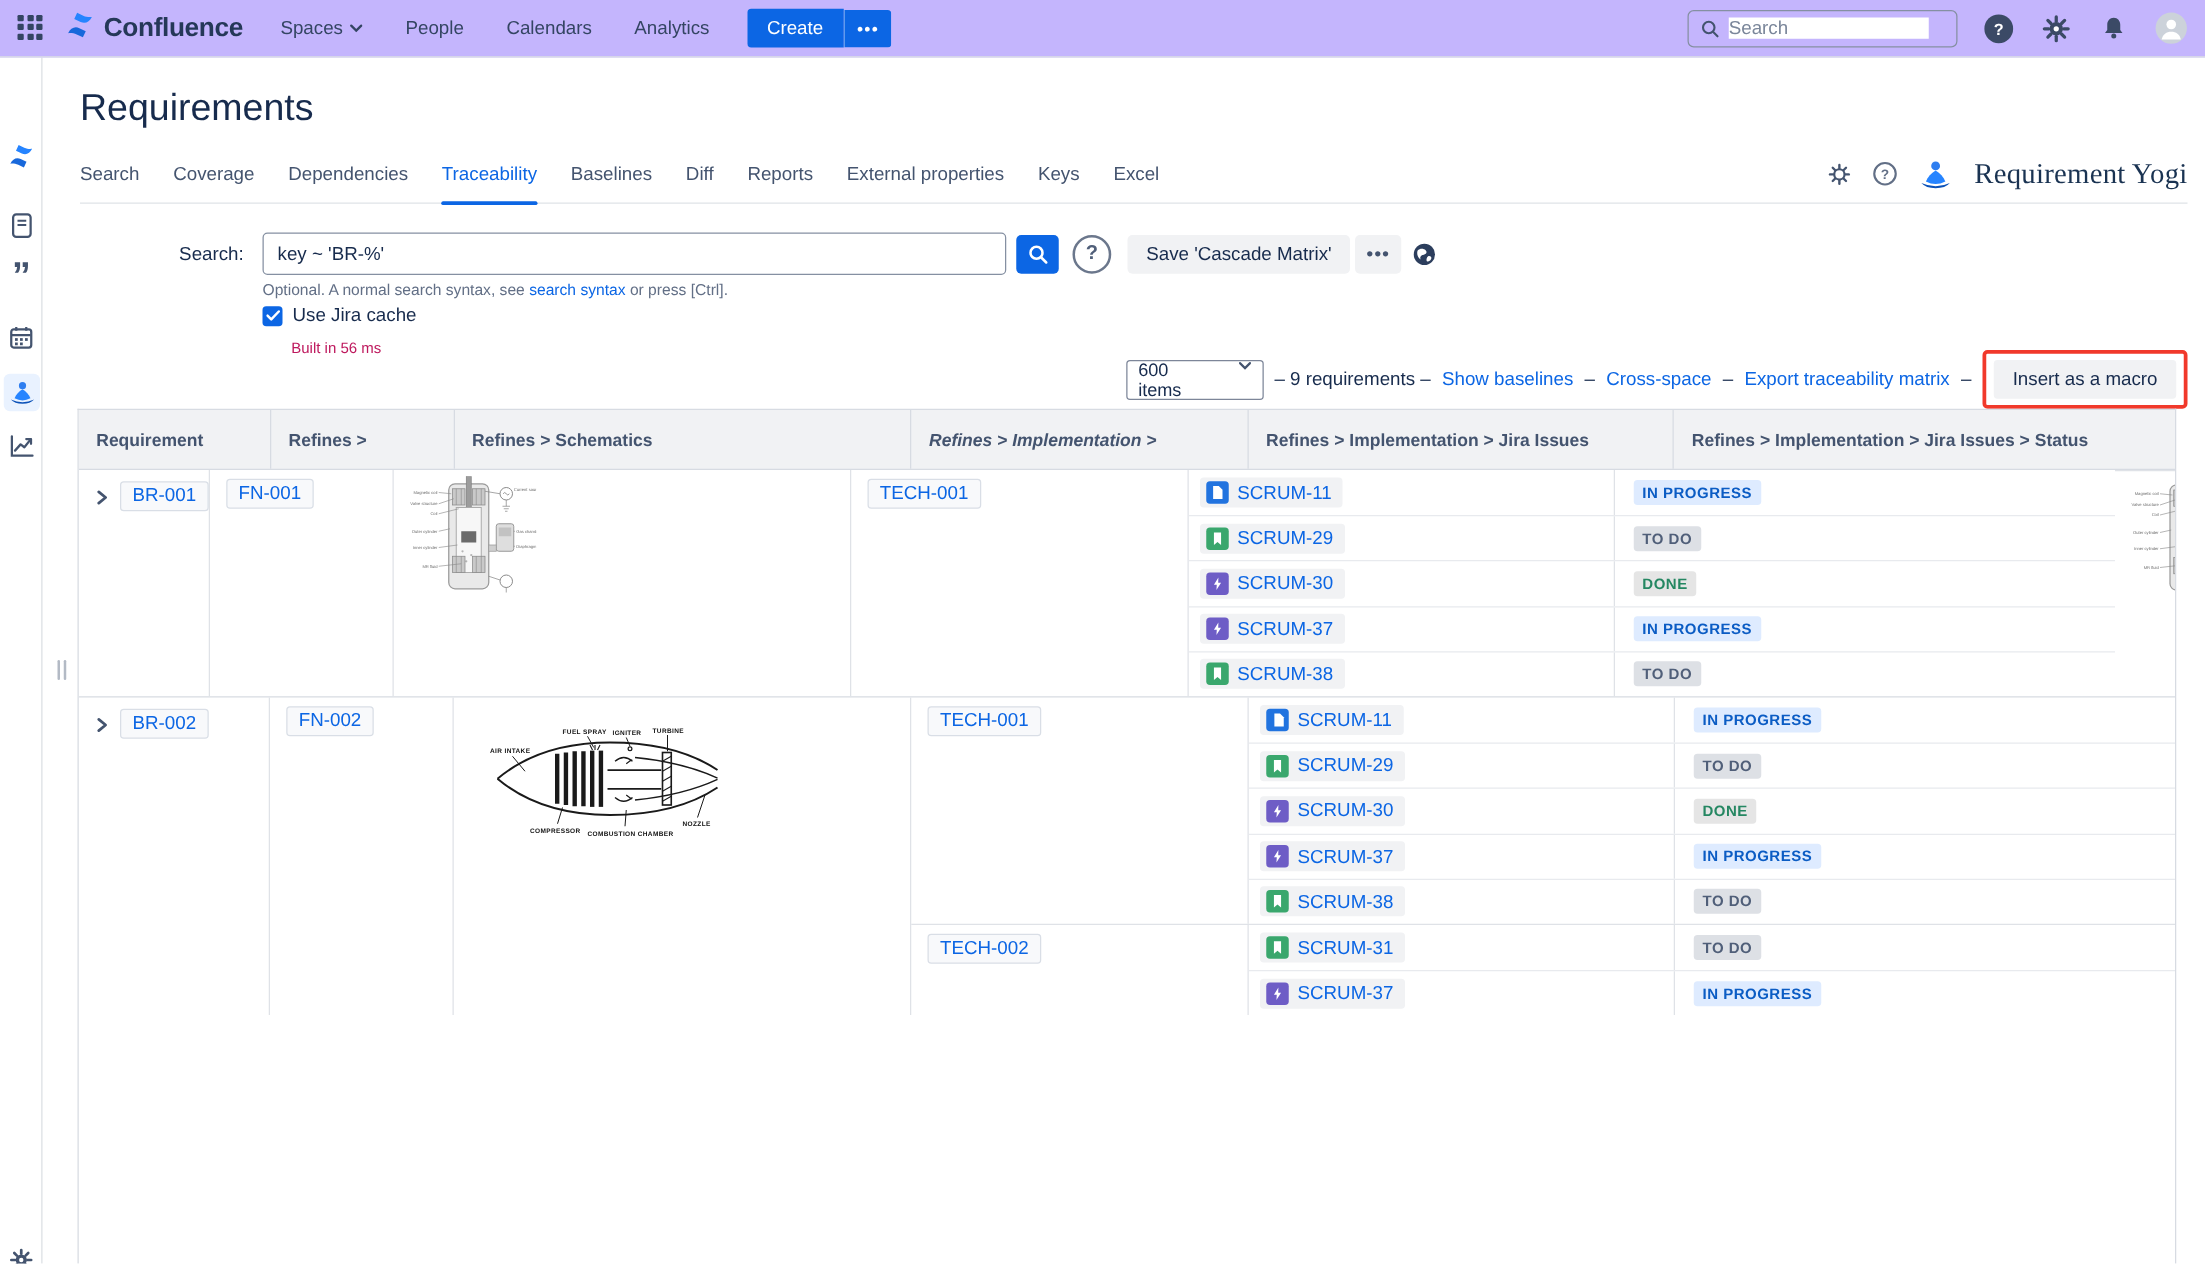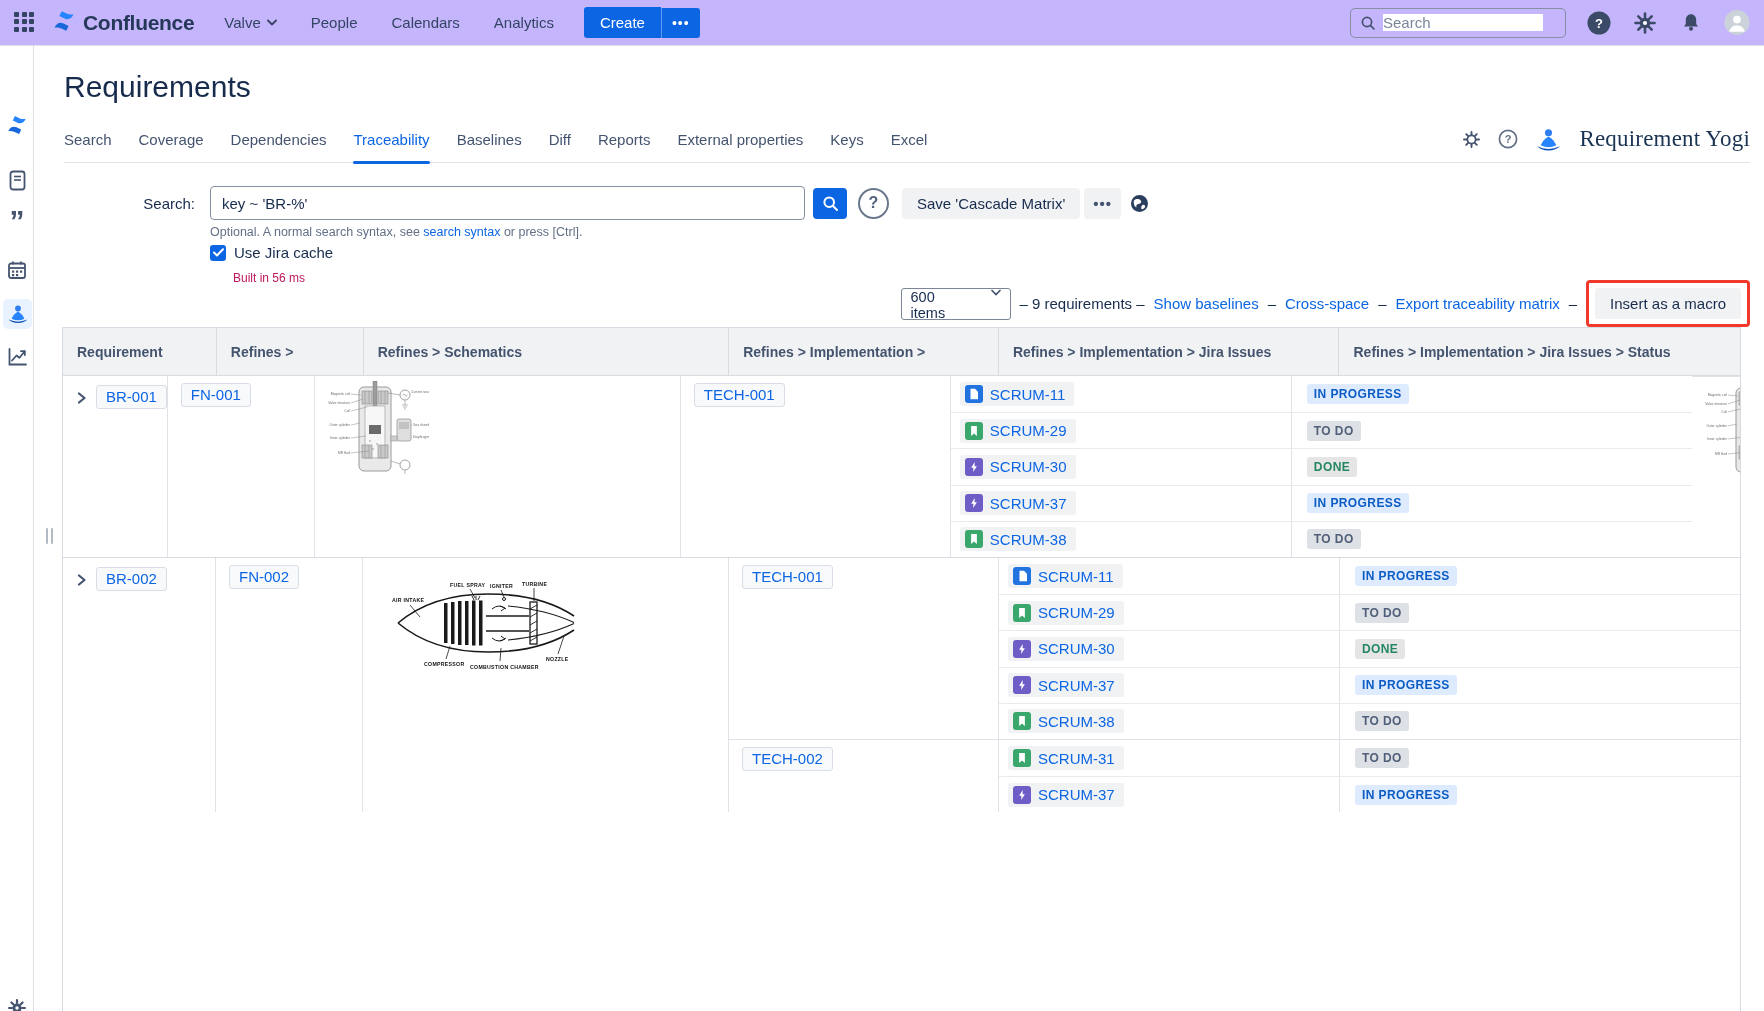--- a/index.html
+++ b/index.html
@@ -73,21 +73,21 @@
   .tlink { color:#0C66E4; cursor:pointer; }
   .annot { border:3px solid #F1392B; border-radius:4px; padding:5px 6px; display:flex; align-items:center; }
   .btn-insert { background:#F1F2F4; border:none; border-radius:3px; padding:7px 15px; font-size:15px; color:#172B4D;
                 font-family:inherit; cursor:pointer; }
 
   
   #rtable { position:absolute; left:62px; top:327px; width:1679px; height:684px; overflow:hidden;
             border:1px solid #D7DBE2; border-bottom:none; font-size:15px; }
   .thead { display:flex; height:48px; background:#F1F2F4; border-bottom:1px solid #D7DBE2; }
   .th { font-size:14px; font-weight:700; color:#44546F; padding-left:14px; display:flex; align-items:center; }
-  .c1{width:154px;} .c2{width:147px;} .c3{width:366px;} .c4{width:270px;} .c5{width:341px;} .c6{width:401px;}
+  .c1{width:154px;} .c2{width:147px;} .c3{width:366px;} .c4{width:270px;font-style:italic;} .c5{width:341px;} .c6{width:401px;}
   .th.c1,.th.c2,.th.c3,.th.c4,.th.c5 { border-right:1px solid #D7DBE2; }
   .group { display:flex; }
   .group + .group { border-top:1px solid #D7DBE2; }
   .gcell { width:154px; border-right:1px solid #DFE2E7; padding:9px 0 0 13px; display:flex; align-items:flex-start; }
   .expander { margin:7px 9px 0 0; cursor:pointer; display:flex; }
   .fnrows { flex:1; display:flex; flex-direction:row; }
   .fnrow { display:flex; }
   .fnrow + .fnrow { border-top:1px solid #DFE2E7; }
   .cell { border-right:1px solid #DFE2E7; }
   .fncell { width:147px; padding:7px 0 0 13px; }
@@ -140,21 +140,21 @@
       <span>
         <svg width="24" height="24" viewBox="0 0 24 24">
           <path d="M2.5,18.5 C4.5,14.5 7.8,12.8 11.5,14.5 L16.6,16.9 L14.3,21.8 L9.4,19.5 C6.9,18.4 4.8,18.3 2.5,18.5 Z" fill="#1868DB"></path>
           <path d="M21.5,5.5 C19.5,9.5 16.2,11.2 12.5,9.5 L7.4,7.1 L9.7,2.2 L14.6,4.5 C17.1,5.6 19.2,5.7 21.5,5.5 Z" fill="#2684FF"></path>
         </svg>
       </span>
       <span class="wordmark">Confluence</span>
     </div>
     <div class="topnav">
       <span class="nav-item">
-          <span>Valve</span>
+          <span>Spaces</span>
         <svg width="10" height="7" viewBox="0 0 10 7">
             <path d="M1,1.5 L5,5.5 L9,1.5" fill="none" stroke="#344563" stroke-width="1.8" stroke-linecap="round"></path>
           </svg>
       </span>
       <span class="nav-item">People</span>
       <span class="nav-item">Calendars</span>
       <span class="nav-item">Analytics</span>
     </div>
     <button class="btn-create">Create</button>
     <button class="btn-create-more">•••</button>

